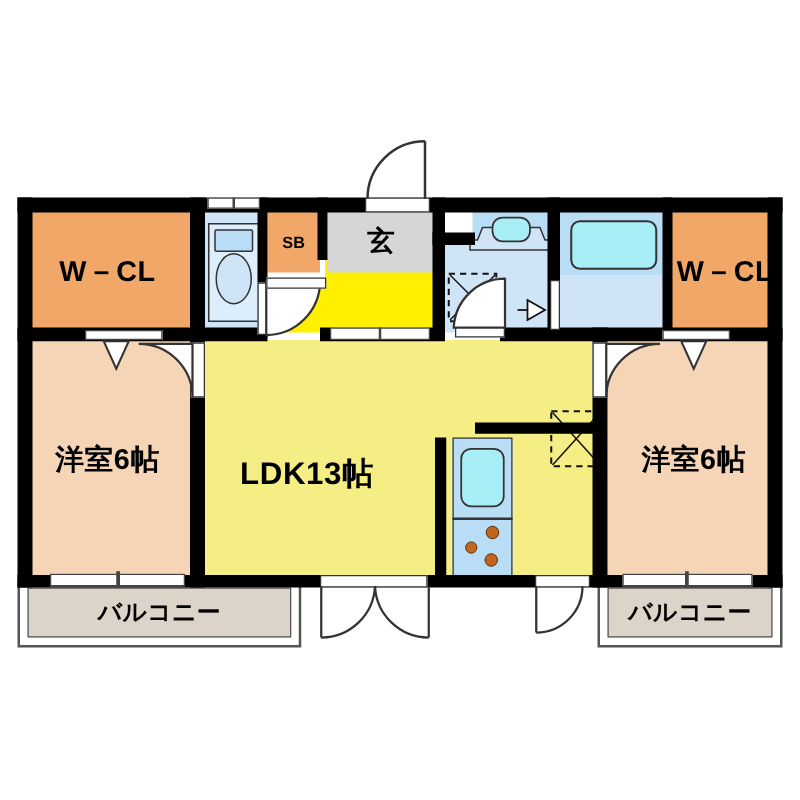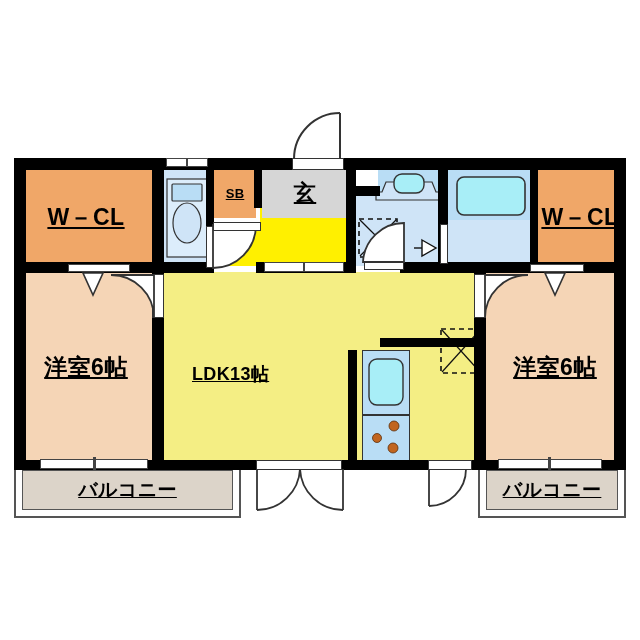--- a/index.html
+++ b/index.html
@@ -2,21 +2,21 @@
 <html><head>
 <meta charset="utf-8">
 <style>
   html,body{margin:0;padding:0;background:#ffffff;}
   body{width:640px;height:640px;overflow:hidden;
        font-family:"Liberation Sans","DejaVu Sans",sans-serif;}
   #plan{position:relative;width:640px;height:640px;background:#ffffff;}
   .abs{position:absolute;box-sizing:border-box;}
   .wall{background:#000000;}
   .room{display:flex;align-items:center;justify-content:center;}
-  .label{color:#000;font-weight:700;letter-spacing:0.02em;white-space:nowrap;text-decoration:underline;}
+  .label{color:#000;font-weight:700;letter-spacing:0.02em;white-space:nowrap;}
   svg{display:block;overflow:visible;}
 </style>
 </head>
 <body>
 
 <div id="plan">
 
   <div class="abs" style="left:14px;top:464px;width:227px;height:54px;background:#ffffff;border:2px solid #555;"></div>
   <div class="abs room" style="left:22px;top:470px;width:211px;height:40px;background:#DCD4C9;border:1px solid #555;">
     <span class="label" style="font-size:19px;">バルコニー</span>
@@ -37,21 +37,21 @@
 
   <div class="abs room" style="left:16px;top:272px;width:140px;height:190px;background:#F5D5B6;">
     <span class="label" style="font-size:23px;">洋室6帖</span>
   </div>
 
   <div class="abs room" style="left:486px;top:272px;width:138px;height:190px;background:#F5D5B6;">
     <span class="label" style="font-size:23px;">洋室6帖</span>
   </div>
 
   <div class="abs" style="left:164px;top:272px;width:318px;height:190px;background:#F4EE84;"></div>
-  <span class="abs label" style="left:192px;top:362px;font-size:18px;">LDK13帖</span>
+  <span class="abs label" style="left:192px;top:362px;font-size:25px;">LDK13帖</span>
 
   <div class="abs" style="left:212px;top:222px;width:136px;height:44px;background:#FFF000;"></div>
   <div class="abs" style="left:260px;top:206px;width:88px;height:24px;background:#FFF000;"></div>
 
   <div class="abs room" style="left:262px;top:168px;width:86px;height:50px;background:#D6D6D6;">
     <span class="label" style="font-size:22px;">玄</span>
   </div>
 
   <div class="abs room" style="left:214px;top:168px;width:42px;height:50px;background:#F0A768;">
     <span class="label" style="font-size:13px;">SB</span>

